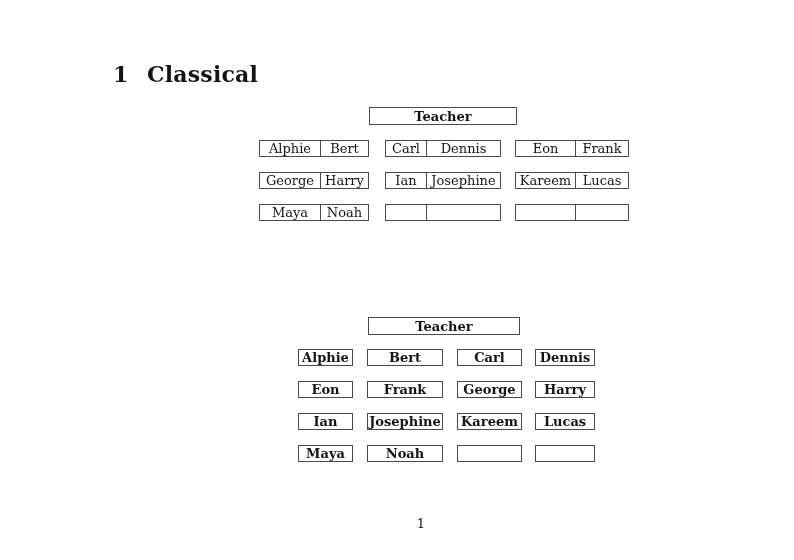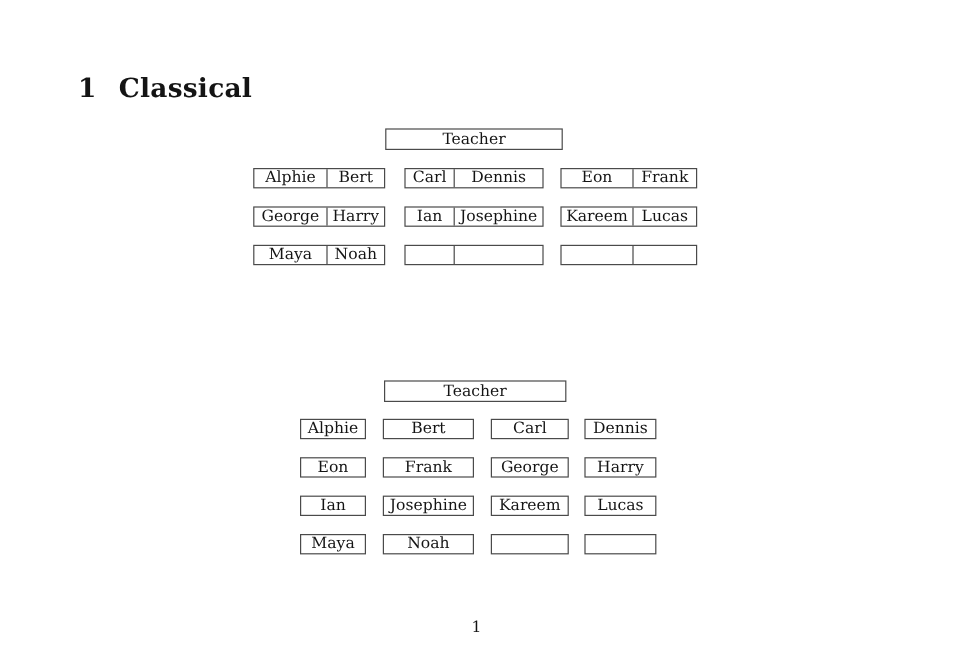--- a/index.html
+++ b/index.html
@@ -4,21 +4,21 @@
 <style>
   * { margin: 0; padding: 0; box-sizing: border-box; }
   html, body { background: #ffffff; }
   body {
     width: 794px; height: 560px;
     position: relative;
     font-family: "DejaVu Serif", "Liberation Serif", serif;
     color: #141414;
     overflow: hidden;
   }
-  .page { position: absolute; inset: 0; background: #ffffff; }
+  .page { position: absolute; inset: 0; background: #ffffff; margin-left: 48px; }
 
   .heading {
     position: absolute;
     left: 65px;
     font-size: 22px;
     font-weight: bold;
     line-height: 24px;
     white-space: nowrap;
     letter-spacing: 0.2px;
   }
@@ -27,20 +27,21 @@
   .box {
     position: absolute;
     border: 1px solid #4a4a4a;
     background: #ffffff;
     display: flex;
     align-items: center;
     justify-content: center;
     font-size: 13px;
     line-height: 1;
     white-space: nowrap;
+    font-weight: bold;
   }
 
   .pair {
     position: absolute;
     border: 1px solid #4a4a4a;
     background: #ffffff;
     display: flex;
   }
   .pair .cell {
     display: flex;

